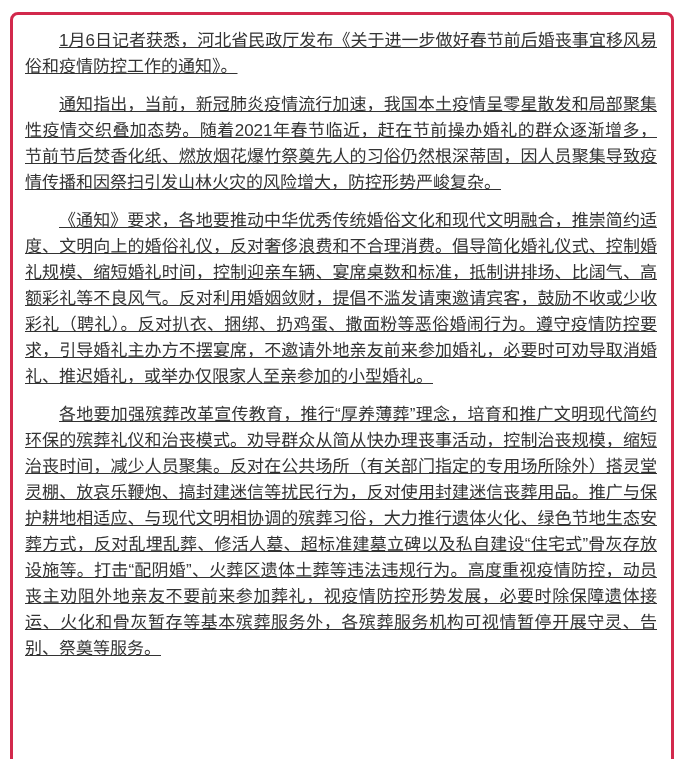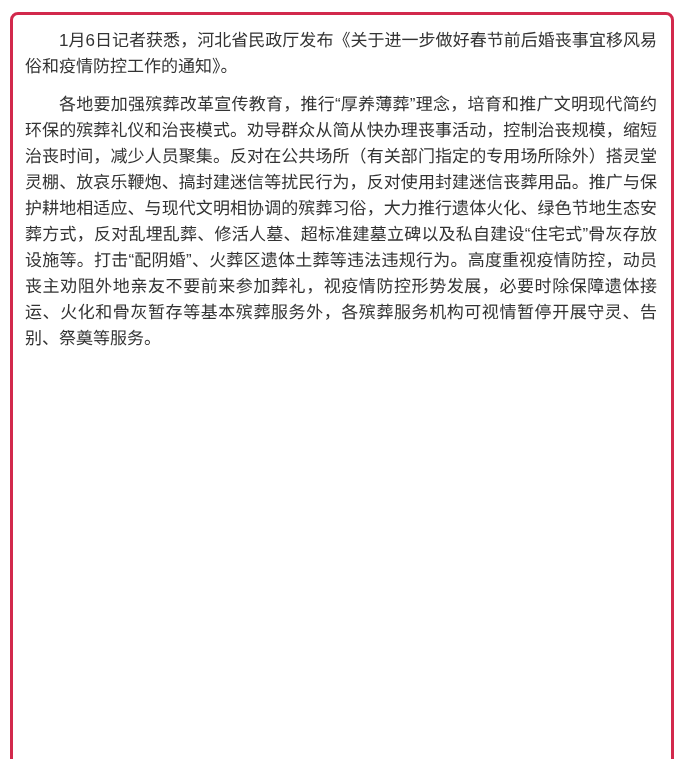--- a/index.html
+++ b/index.html
@@ -29,28 +29,31 @@
   }
   .article p {
     margin: 0 0 12px 0;
     font-size: 17px;
     line-height: 26px;
     color: #333333;
     text-align: justify;
     text-indent: 2em;
     text-justify: inter-ideograph;
     word-break: break-all;
+    text-decoration: underline;
   }
   .article p:last-child {
     margin-bottom: 0;
   }
 </style>
 </head>
 <body>
 
 <div class="page">
   <div class="notice-frame">
     <div class="article">
       <p>1月6日记者获悉，河北省民政厅发布《关于进一步做好春节前后婚丧事宜移风易俗和疫情防控工作的通知》。</p>
+      <p>通知指出，当前，新冠肺炎疫情流行加速，我国本土疫情呈零星散发和局部聚集性疫情交织叠加态势。随着2021年春节临近，赶在节前操办婚礼的群众逐渐增多，节前节后焚香化纸、燃放烟花爆竹祭奠先人的习俗仍然根深蒂固，因人员聚集导致疫情传播和因祭扫引发山林火灾的风险增大，防控形势严峻复杂。</p>
+      <p>《通知》要求，各地要推动中华优秀传统婚俗文化和现代文明融合，推崇简约适度、文明向上的婚俗礼仪，反对奢侈浪费和不合理消费。倡导简化婚礼仪式、控制婚礼规模、缩短婚礼时间，控制迎亲车辆、宴席桌数和标准，抵制讲排场、比阔气、高额彩礼等不良风气。反对利用婚姻敛财，提倡不滥发请柬邀请宾客，鼓励不收或少收彩礼（聘礼）。反对扒衣、捆绑、扔鸡蛋、撒面粉等恶俗婚闹行为。遵守疫情防控要求，引导婚礼主办方不摆宴席，不邀请外地亲友前来参加婚礼，必要时可劝导取消婚礼、推迟婚礼，或举办仅限家人至亲参加的小型婚礼。</p>
       <p>各地要加强殡葬改革宣传教育，推行“厚养薄葬”理念，培育和推广文明现代简约环保的殡葬礼仪和治丧模式。劝导群众从简从快办理丧事活动，控制治丧规模，缩短治丧时间，减少人员聚集。反对在公共场所（有关部门指定的专用场所除外）搭灵堂灵棚、放哀乐鞭炮、搞封建迷信等扰民行为，反对使用封建迷信丧葬用品。推广与保护耕地相适应、与现代文明相协调的殡葬习俗，大力推行遗体火化、绿色节地生态安葬方式，反对乱埋乱葬、修活人墓、超标准建墓立碑以及私自建设“住宅式”骨灰存放设施等。打击“配阴婚”、火葬区遗体土葬等违法违规行为。高度重视疫情防控，动员丧主劝阻外地亲友不要前来参加葬礼，视疫情防控形势发展，必要时除保障遗体接运、火化和骨灰暂存等基本殡葬服务外，各殡葬服务机构可视情暂停开展守灵、告别、祭奠等服务。</p>
     </div>
   </div>
 </div>
 
 </body></html>

